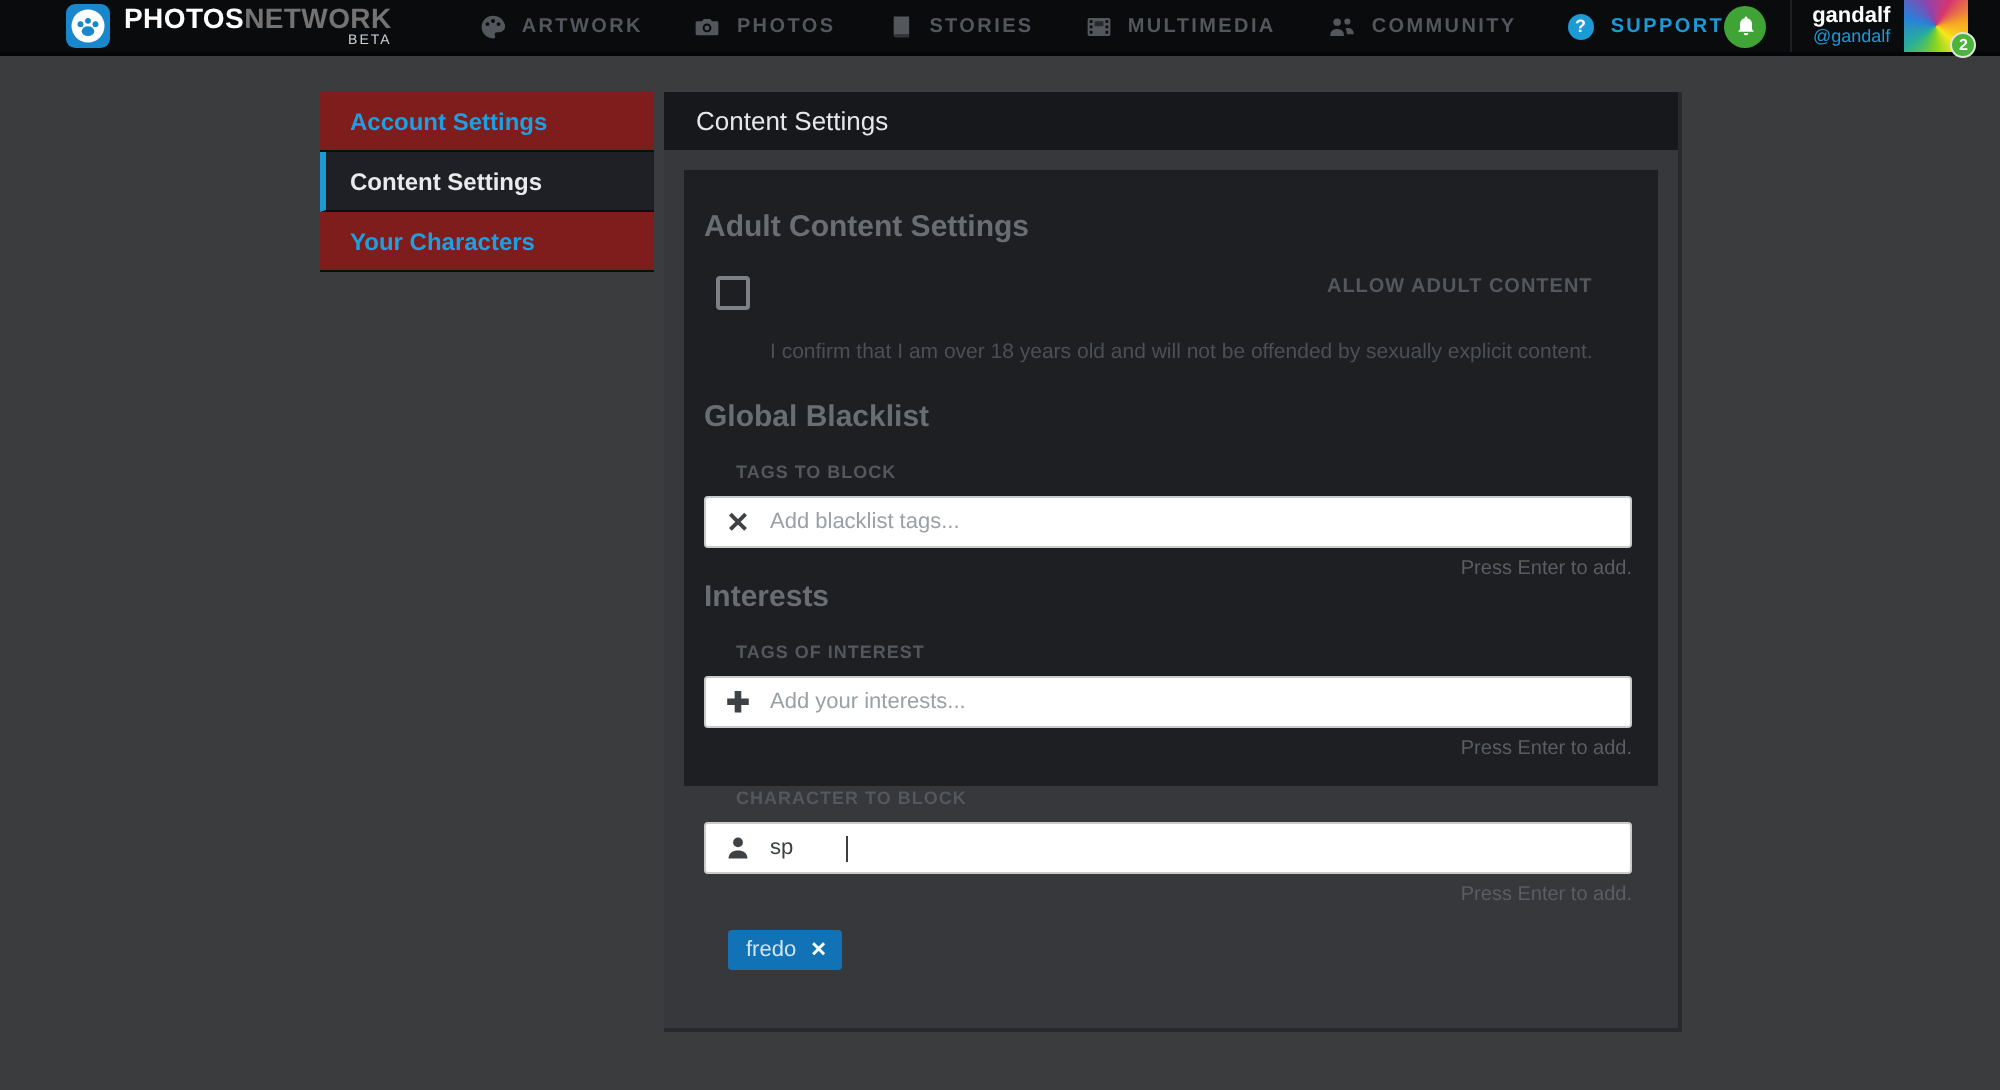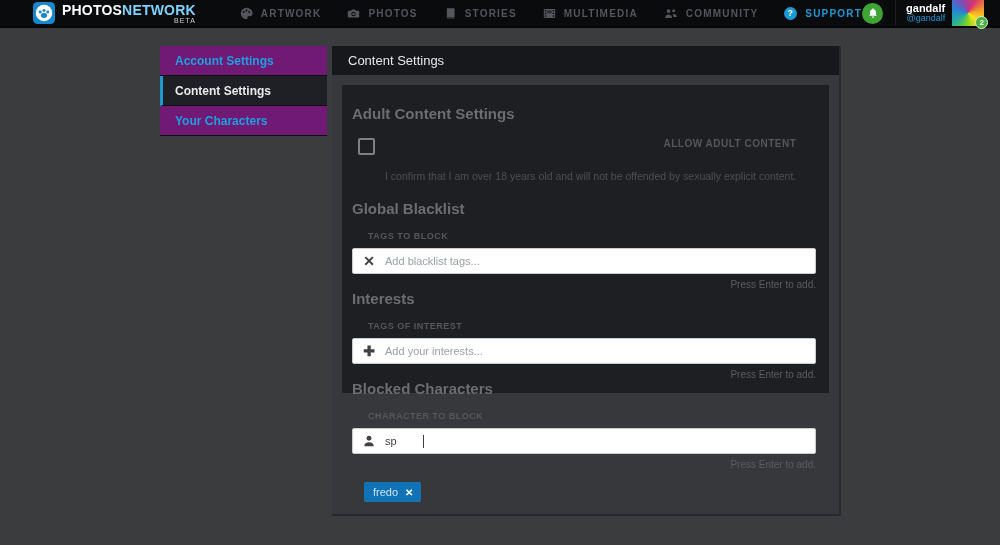--- a/index.html
+++ b/index.html
@@ -7,21 +7,21 @@
     font-family:"Liberation Sans", sans-serif; }
 
   
   .navbar { position:relative; display:flex; align-items:center; height:28px;
     background:#0a0b0d; padding-left:33px; border-bottom:2px solid #060607; }
   .logo { display:flex; align-items:center; cursor:pointer; }
   .logo-icon { width:22px; height:22px; margin-right:7px; }
   .logo-text { line-height:1; }
   .logo-line1 { font-size:14px; font-weight:bold; letter-spacing:0.2px; }
   .logo-furry { color:#fff; }
-  .logo-network { color:#7dd3fc; }
+  .logo-network { color:#737373; }
   .logo-beta { display:block; text-align:right; font-size:7px; color:#cdd2d6;
     letter-spacing:1px; margin-top:-1px; }
   .nav-items { display:flex; align-items:center; margin-left:18px;text-align:center; }
   .nav-item { display:flex; align-items:center; margin-left:26px; cursor:pointer;
     font-size:10px; font-weight:bold; letter-spacing:1.2px; color:#53565a;
     text-decoration:none; }
   .nav-item .nicon { display:flex; margin-right:8px; }
   .nav-item.active { color:#1b9ad6; }
   .q-circle { display:inline-flex; align-items:center; justify-content:center;
     width:13px; height:13px; border-radius:50%; background:#1b9ad6; color:#fff;
@@ -39,21 +39,21 @@
     background:conic-gradient(from 30deg, #d8356f, #f5a623, #f8e71c, #7ed321,
       #27ae9a, #2980d9, #8e44ad, #d8356f); }
   .avatar-badge { position:absolute; right:-4px; bottom:-3px; width:13px; height:13px;
     border-radius:50%; background:#4bb43c; border:1px solid #dfe6df; color:#fff;
     font-size:8px; font-weight:bold; display:flex; align-items:center; justify-content:center; }
   .caret { color:#6a6d70; font-size:9px; padding:0 12px 0 10px; cursor:pointer; }
 
   
   .page { position:relative; height:515px; }
   .sidebar { position:absolute; left:160px; top:18px; width:167px; }
-  .side-item { height:30px; background:#701a75; border-bottom:1px solid #0d0e10;
+  .side-item { height:30px; background:#7f1d1d; border-bottom:1px solid #0d0e10;
     display:flex; align-items:center; padding-left:15px; font-size:12px;
     font-weight:bold; color:#1d9fe0; cursor:pointer; }
   .side-item.active { background:#1e2025; color:#e9eaeb;
     border-left:3px solid #1b9ad6; padding-left:12px; }
 
   .main-col { position:absolute; left:332px; top:18px; width:509px; height:470px;
     background:#37383b; border-right:2px solid #28292c; border-bottom:2px solid #28292c; }
   .main-header { height:29px; background:#17181c; display:flex; align-items:center;
     padding-left:16px; font-size:13px; color:#e6e7e8; }
   .panel { margin:10px 10px 0 10px; height:308px; background:#1e1f23;
@@ -230,21 +230,20 @@
       <div class="hint">Press Enter to add.</div>
 
       <div class="section-heading">Interests</div>
       <div class="field-label">TAGS OF INTEREST</div>
       <div class="tag-input">
         <span class="iicon">✚</span>
         <input type="text" placeholder="Add your interests..." style="">
       </div>
       <div class="hint">Press Enter to add.</div>
 
-      <div class="section-heading">Blocked Characters</div>
       <div class="field-label">CHARACTER TO BLOCK</div>
       <div class="tag-input">
         <span class="iicon">
           <svg width="14" height="14" viewBox="0 0 16 16" fill="#3f4245">
               <circle cx="8" cy="4.8" r="2.8"></circle>
               <path d="M2.6 14c0-3.1 2.4-4.6 5.4-4.6s5.4 1.5 5.4 4.6z"></path>
             </svg>
         </span>
         <input type="text" value="sp" style="">
         <span class="text-cursor"></span>

